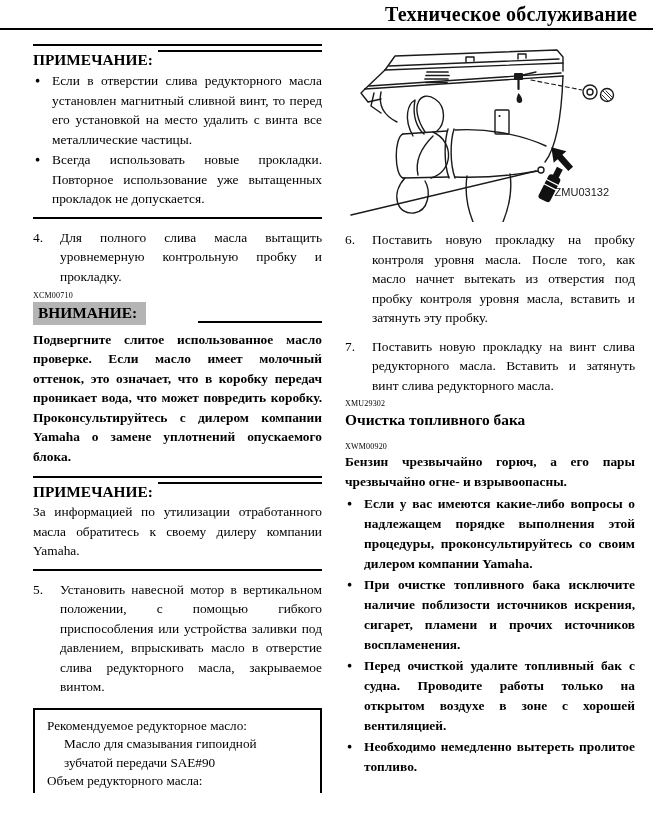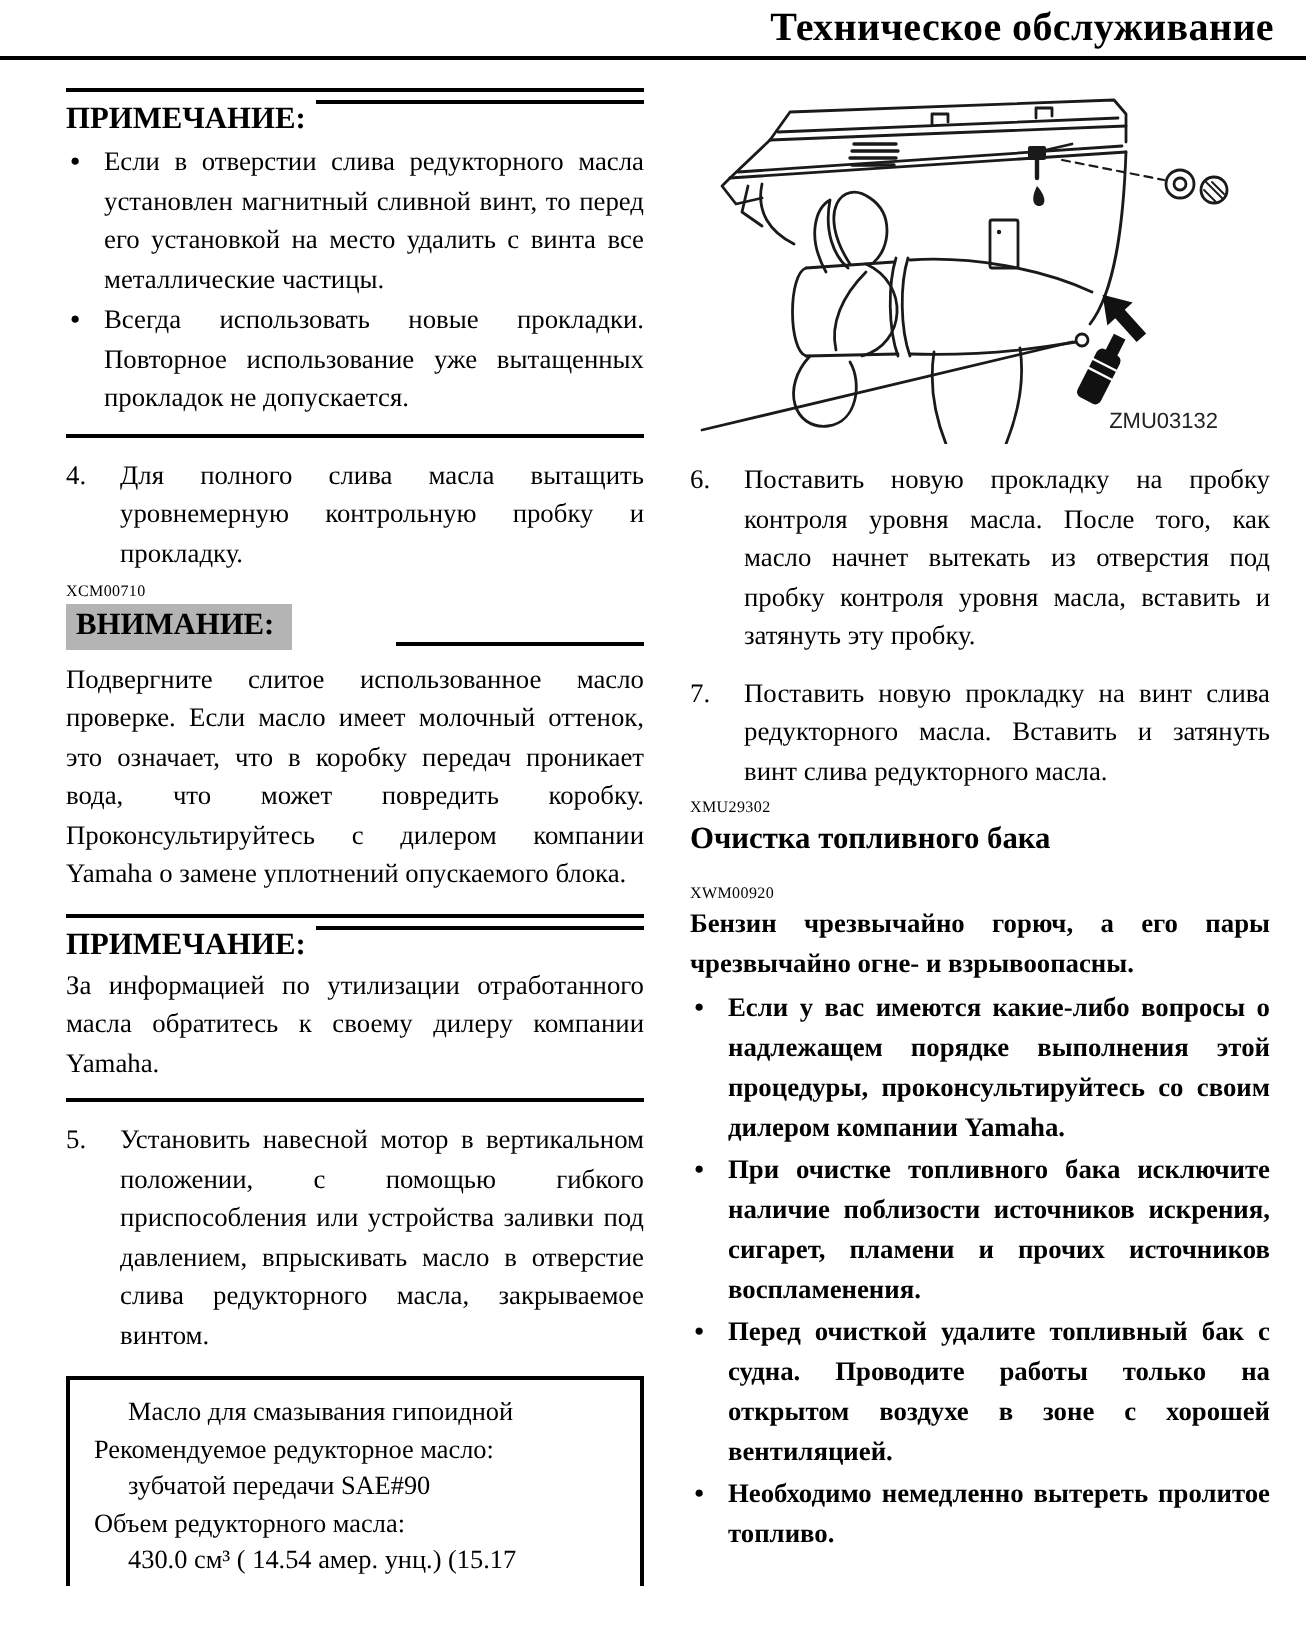--- a/index.html
+++ b/index.html
@@ -32,29 +32,29 @@
   
   .step { display:flex; margin:9px 0 4px; }
   .step .num { width:27px; flex:none; }
   .step .stext { flex:1; }
   
   .code { font-size:8px; line-height:10px; margin-top:5px; letter-spacing:0.2px; }
   
   .caution-head { display:flex; margin:1px 0 5px;gap:44px; }
   .caution-label { background:#b4b4b4; font-weight:bold; font-size:15.4px; padding:1px 9px 2px 5px; }
   .caution-head .rule { flex:1; border-bottom:2.5px solid #000; margin:0 0 2px 8px; }
-  .caution-body { font-weight:normal; line-height:19.5px; }
+  .caution-body { font-weight:bold; line-height:19.5px; }
   
   .spec-box { border:2px solid #000; padding:7px 8px 9px 12px; margin-top:11px; font-size:13.2px; line-height:18.5px; }
   .spec-line.ind { padding-left:17px; }
   
   .figure { position:relative; height:178px; margin:0 0 8px 0; }
   .figure svg { display:block; }
   .figure-label {
-    position:absolute; right:26px; bottom:1px;
+    position:absolute; right:26px; bottom:20px;
     font-family:"Liberation Sans", sans-serif; font-size:11px; color:#222;
   }
   
   .section-title { font-size:15.4px; font-weight:bold; line-height:19px; margin-top:1px; }
   .warning-head { display:flex; align-items:flex-end; margin:3px 0 5px; }
   .warning-label {
     background:#000; color:#fff; font-weight:bold; font-size:14.6px;
     padding:2px 11px 3px 6px; display:flex; align-items:center; gap:7px; line-height:18px;
   }
   .warning-head .rule { flex:1; border-bottom:2.5px solid #000; margin:0 0 1px 12px; }
@@ -110,22 +110,22 @@
         </div>
         <div class="jtext">За информацией по утилизации отработанного масла обратитесь к своему дилеру компании Yamaha.</div>
       </section>
 
       <div class="step">
         <span class="num">5.</span>
         <span class="stext jtext">Установить навесной мотор в вертикальном положении, с помощью гибкого приспособления или устройства заливки под давлением, впрыскивать масло в отверстие слива редукторного масла, закрываемое винтом.</span>
       </div>
 
       <div class="spec-box">
+        <div class="spec-line">Рекомендуемое редукторное масло:</div>
         <div class="spec-line ind">Масло для смазывания гипоидной</div>
-        <div class="spec-line">Рекомендуемое редукторное масло:</div>
         <div class="spec-line ind">зубчатой передачи SAE#90</div>
         <div class="spec-line">Объем редукторного масла:</div>
         <div class="spec-line ind">430.0 см³ ( 14.54 амер. унц.) (15.17</div>
         <div class="spec-line ind">англ. унц.)</div>
       </div>
 
     </div>
 
     <div class="col right">
 

